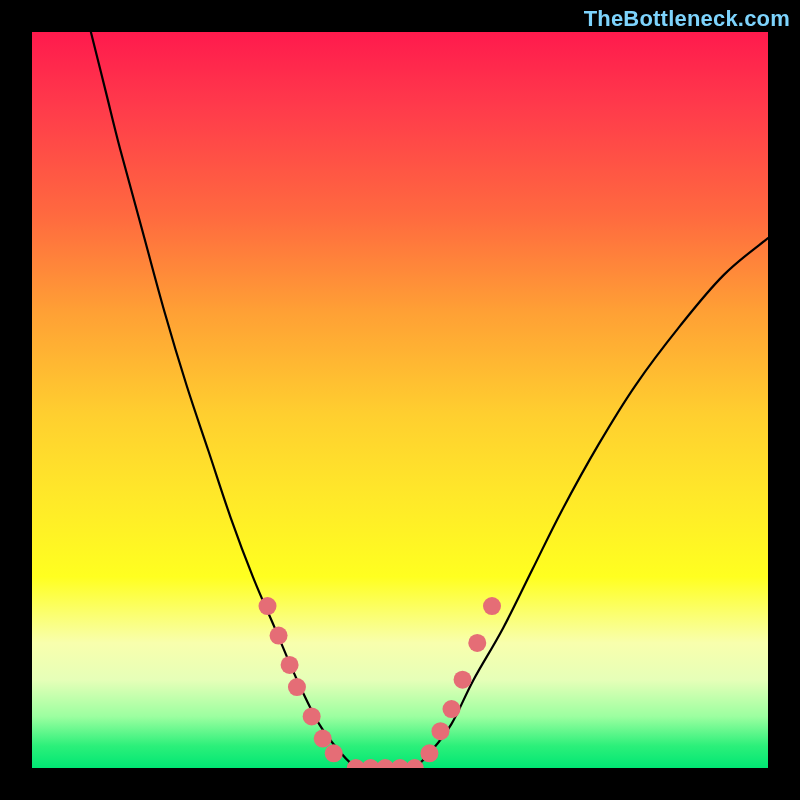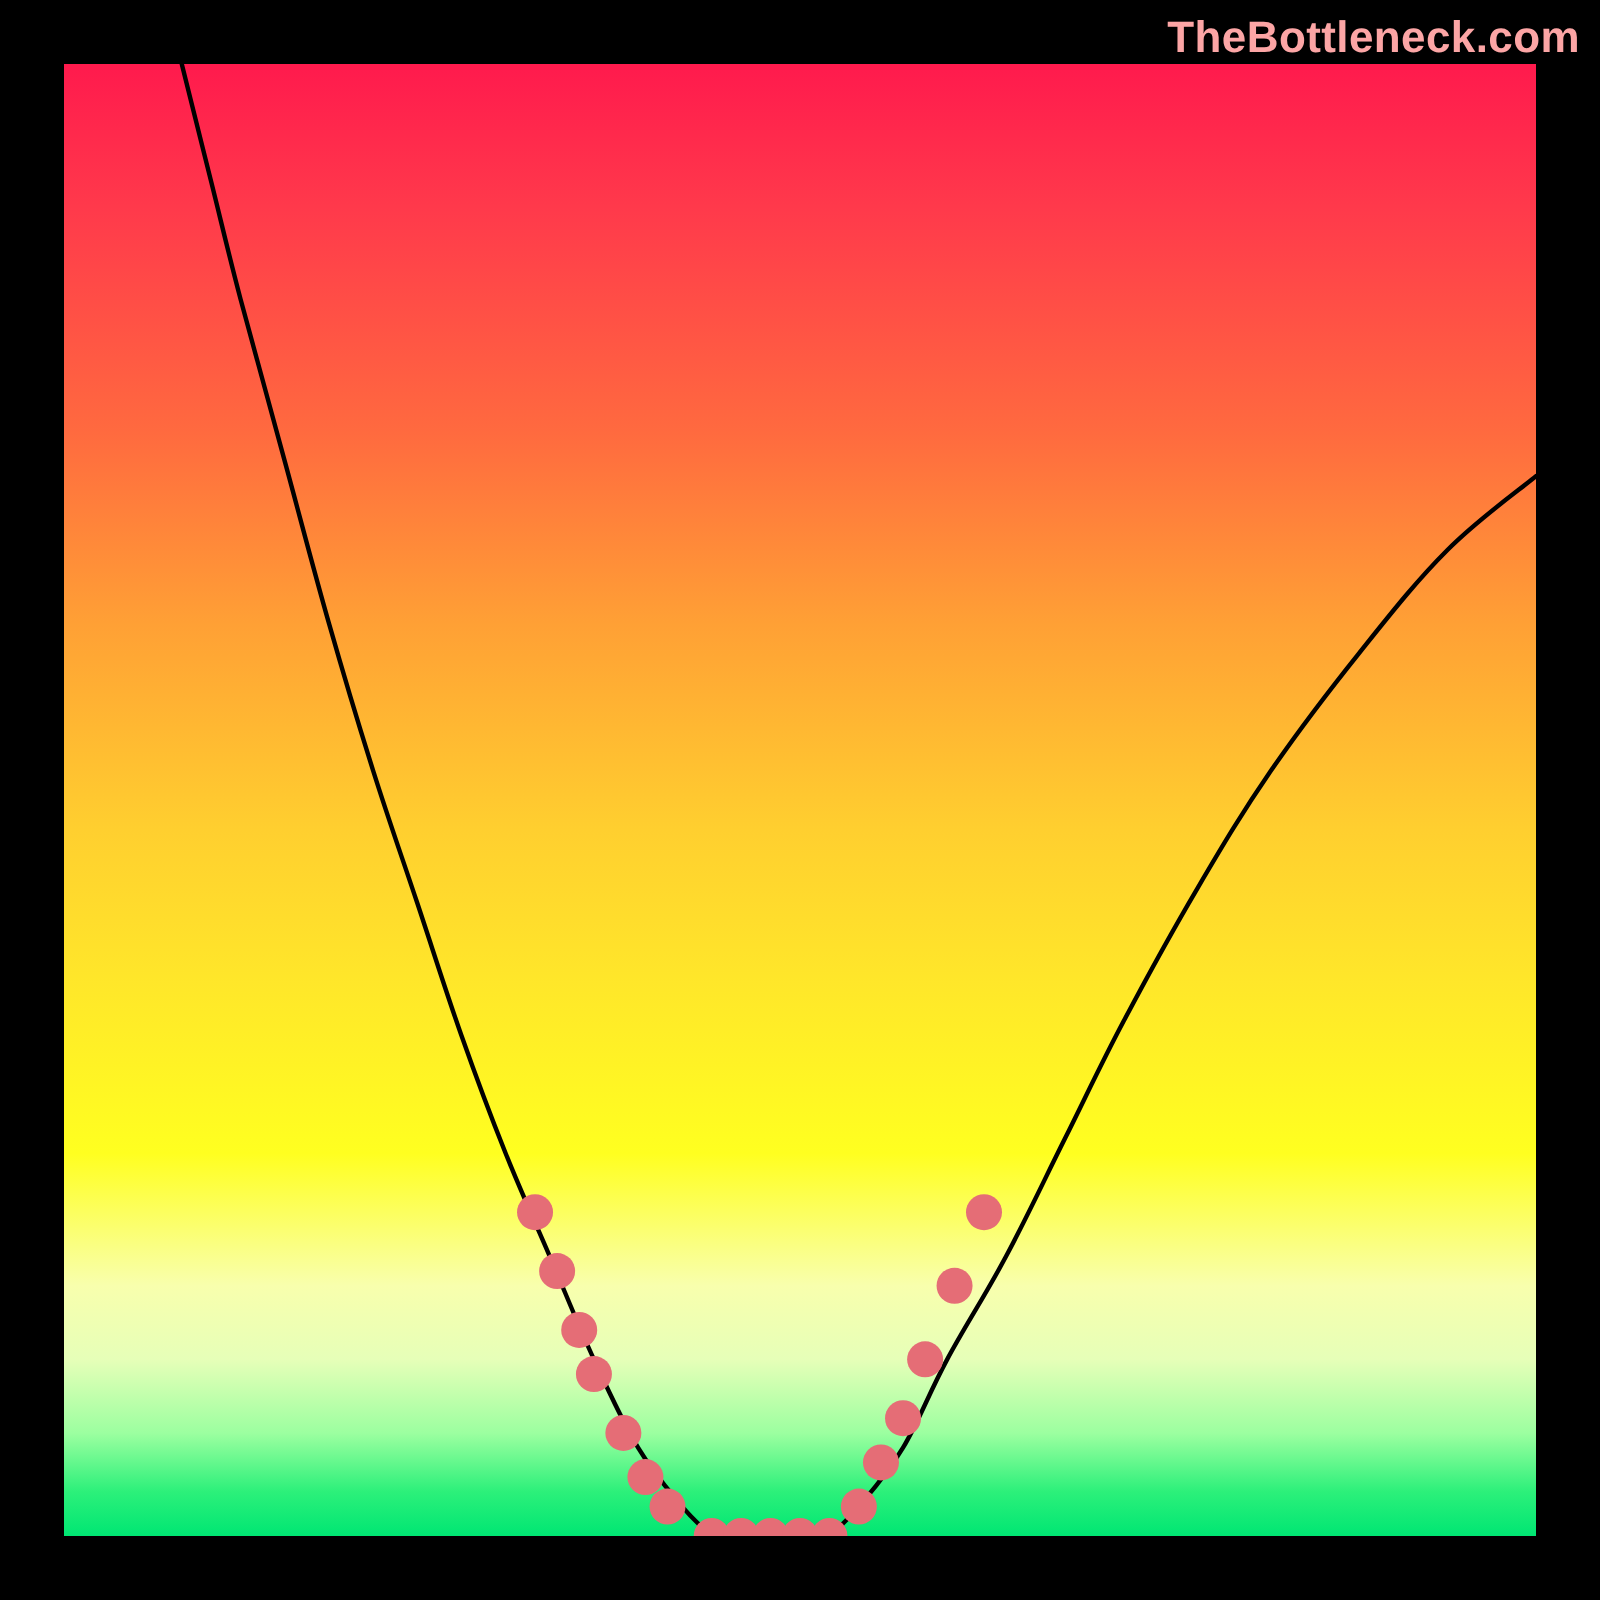--- a/index.html
+++ b/index.html
@@ -30,21 +30,21 @@
       #2cf07a 97%,
       #00e673 100%);
   }
   .watermark {
     position: absolute;
     top: 6px;
     right: 10px;
     font-family: Arial, Helvetica, sans-serif;
     font-size: 22px;
     font-weight: 600;
-    color: #fca5a5;
+    color: #7dd3fc;
     letter-spacing: 0.2px;
     user-select: none;
   }
   svg.curves {
     position: absolute;
     left: 0; top: 0;
     width: 736px; height: 736px;
   }
   .dot {
     fill: #e56d76;

